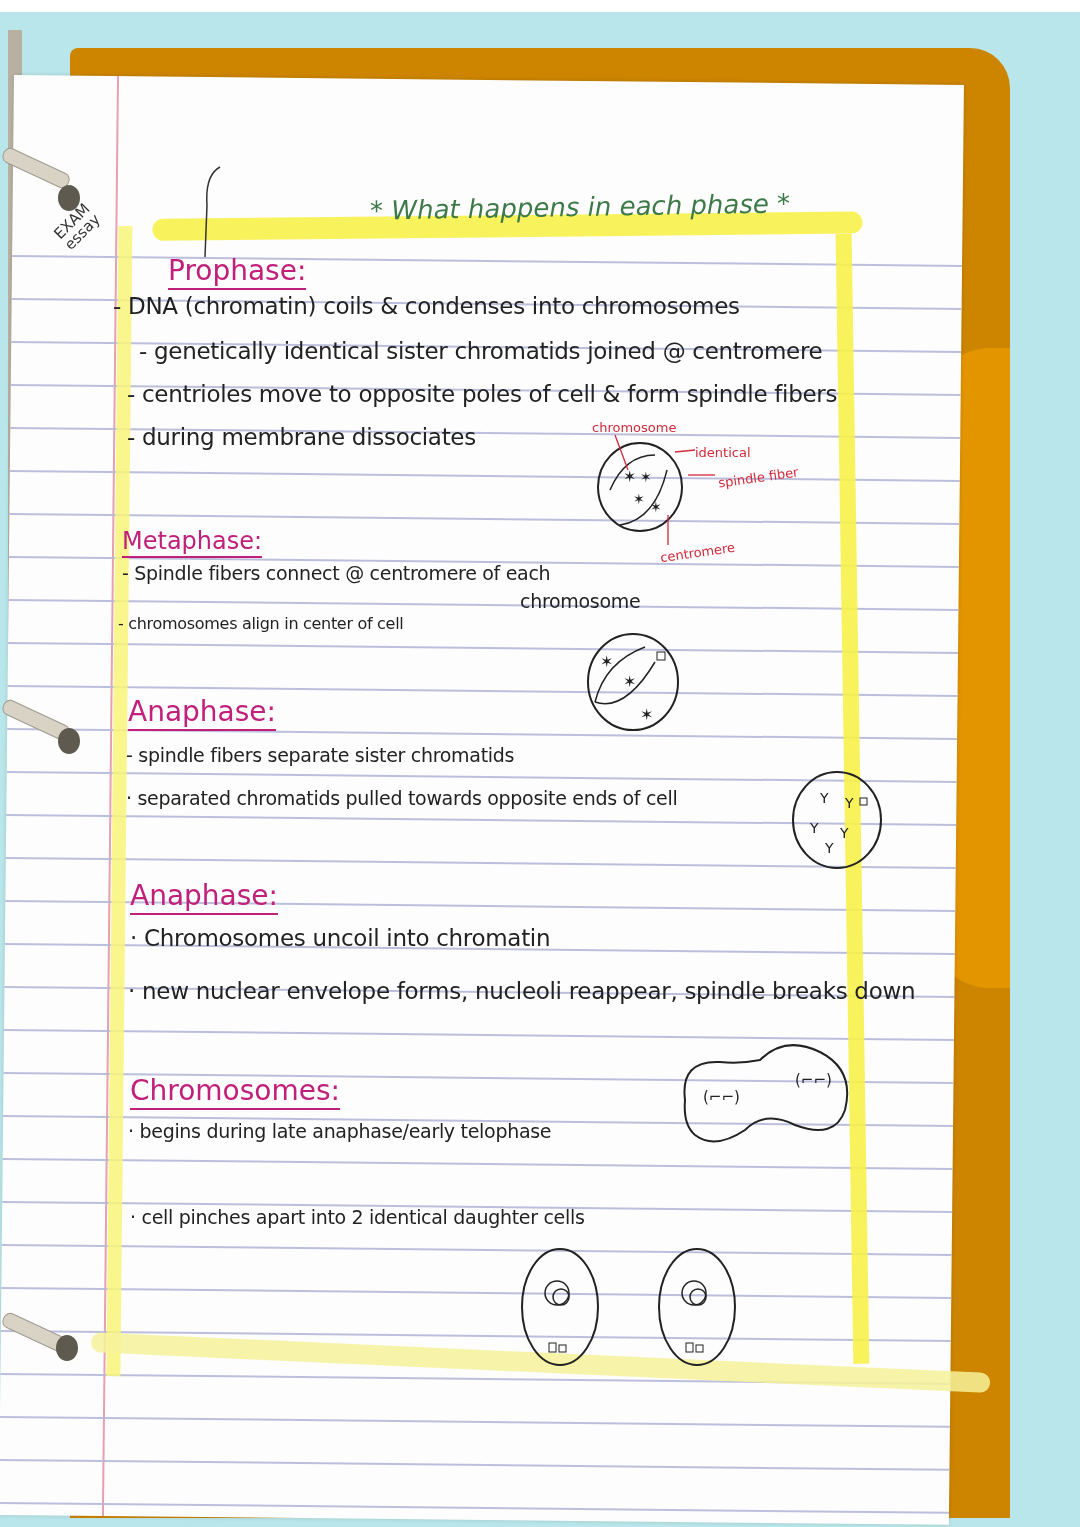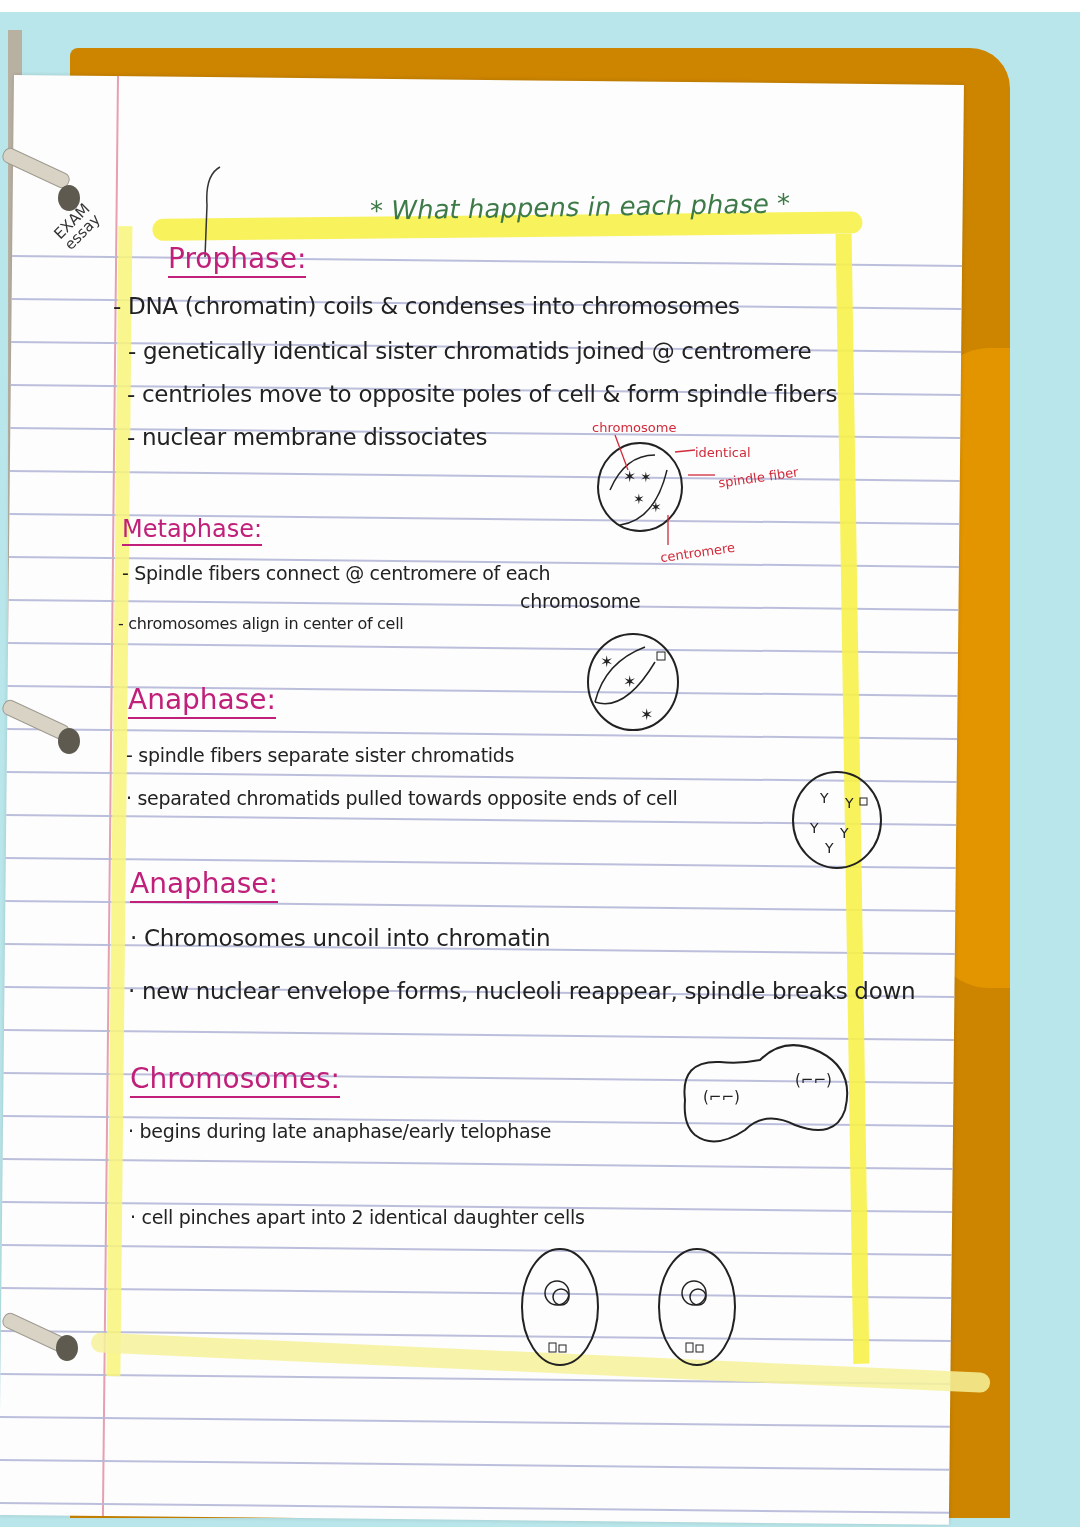--- a/index.html
+++ b/index.html
@@ -50,21 +50,21 @@
   }
   .ring-end {
     position: absolute; width: 22px; height: 26px; background: #5e5a50; border-radius: 50%;
   }
   .binder-bar { position: absolute; left: 8px; top: 30px; width: 14px; height: 1480px; background: #b8b1a2; }
 
   .hand { position: absolute; color: #222; font-family: "DejaVu Sans", sans-serif; white-space: nowrap; }
   .title { color: #3d7a48; font-size: 26px; font-style: italic; left: 370px; top: 192px; transform: rotate(-1deg); }
   .exam { color: #333; font-size: 15px; left: 56px; top: 212px; transform: rotate(-45deg); line-height: 15px; }
   .heading {
-    color: #c0207a; font-size: 28px; border-bottom: 2.5px solid #c0207a; padding-bottom: 1px;
+    color: #c0207a; font-size: 28px; border-bottom: 2.5px solid #c0207a; padding-bottom: 1px; margin-top: 12px;
   }
   .line { font-size: 23px; letter-spacing: -0.3px; }
   .line.small { font-size: 19px; }
   .label-red { position: absolute; color: #d12a3a; font-size: 13px; white-space: nowrap; }
   .diagram { position: absolute; }
 </style>
 </head>
 <body>
 
 <div class="top-strip"></div>
@@ -126,23 +126,23 @@
   <div>EXAM</div>
   <div>essay</div>
 </div>
 <svg style="position:absolute;left:195px;top:165px" width="30" height="95">
   <path d="M25 2 Q10 10 12 40 L10 92" stroke="#333" stroke-width="1.5" fill="none"></path>
 </svg>
 <div class="hand title">* What happens in each phase *</div>
 
 <div class="hand heading" style="left:168px;top:242px;">Prophase:</div>
 <div class="hand line" style="left:113px;top:293px;">- DNA (chromatin) coils &amp; condenses into chromosomes</div>
-<div class="hand line" style="left:128px;top:338px;">- genetically identical sister chromatids joined @ centromere</div>
+<div class="hand line" style="left:139px;top:338px;">- genetically identical sister chromatids joined @ centromere</div>
 <div class="hand line" style="left:127px;top:381px;">- centrioles move to opposite poles of cell &amp; form spindle fibers</div>
-<div class="hand line" style="left:127px;top:424px;">- nuclear membrane dissociates</div>
+<div class="hand line" style="left:127px;top:424px;">- during membrane dissociates</div>
 
 <svg class="diagram" style="left:595px;top:440px" width="90" height="95">
   <ellipse cx="45" cy="47" rx="42" ry="44" fill="none" stroke="#222" stroke-width="2"></ellipse>
   <path d="M15 50 Q30 15 60 15" stroke="#222" stroke-width="1.5" fill="none"></path>
   <path d="M25 85 Q60 80 72 30" stroke="#222" stroke-width="1.5" fill="none"></path>
   <text x="28" y="42" font-size="16" fill="#222">✶</text>
   <text x="45" y="42" font-size="14" fill="#222">✶</text>
   <text x="38" y="64" font-size="14" fill="#222">✶</text>
   <text x="55" y="72" font-size="14" fill="#222">✶</text>
 </svg>

